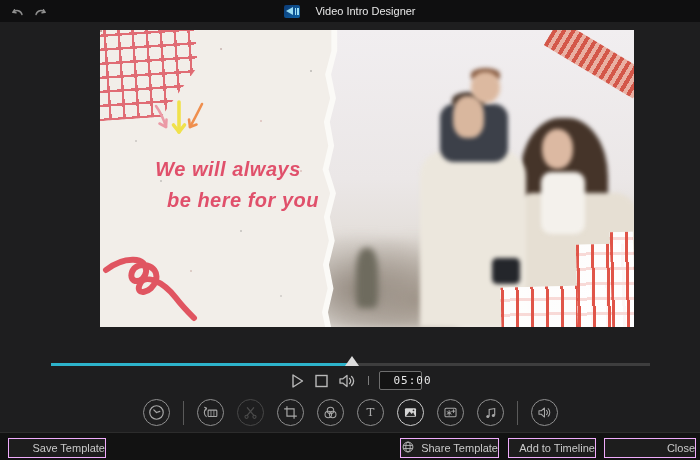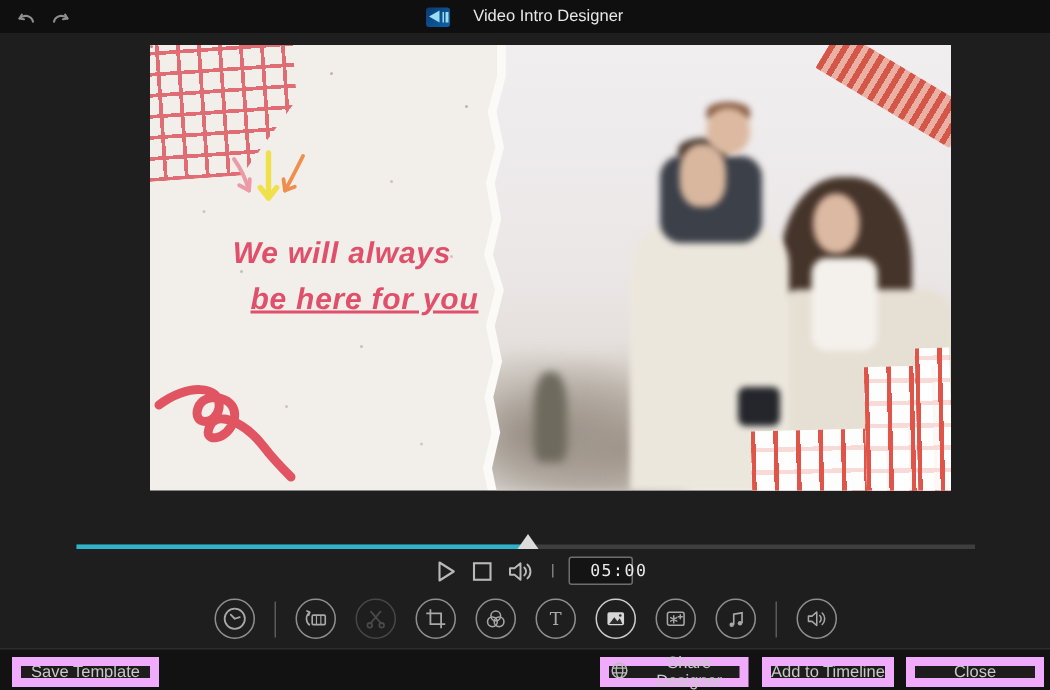--- a/index.html
+++ b/index.html
@@ -39,21 +39,21 @@
       35px 110px 0 rgba(60,60,60,.22), 255px 175px 0 rgba(60,60,60,.2); background:#b08a80; }
   .grid-tl { position:absolute; left:-8px; top:-8px; width:106px; height:96px;
     background:
       repeating-linear-gradient(90deg,#dd5560 0 2.5px,transparent 2.5px 14px),
       repeating-linear-gradient(0deg,#dd5560 0 2.5px,transparent 2.5px 14px);
     transform:rotate(-4deg); opacity:.85;
     clip-path:polygon(0 0,100% 0,100% 50%,62% 100%,0 100%); }
   .arrows-svg { position:absolute; left:48px; top:70px; }
   .caption { position:absolute; left:8px; top:124px; width:240px; text-align:center;
     font-weight:bold; font-style:italic; color:#e0506b; font-size:20px; line-height:31px; letter-spacing:.5px; }
-  .caption .l2 { transform:translateX(15px); display:block;text-decoration:underline; }
+  .caption .l2 { transform:translateX(15px); display:block; }
   .squiggle-svg { position:absolute; left:2px; top:214px; }
 
   .photo-tear { position:absolute; left:222px; top:0; width:312px; height:297px; background:#fbfaf7;
     clip-path:polygon(3% 0,100% 0,100% 100%,1% 100%,0 95%,1.8% 87%,.3% 79%,2.2% 71%,.6% 63%,2.6% 55%,.2% 47%,2% 39%,.6% 31%,2.6% 23%,1% 15%,3% 7%); }
   .photo { position:absolute; left:228px; top:0; width:306px; height:297px;
     background:linear-gradient(180deg,#f1eef0 0%,#ebe7e7 50%,#e3ded9 72%,#eeebe7 100%);
     clip-path:polygon(3% 0,100% 0,100% 100%,1% 100%,0 95%,1.8% 87%,.3% 79%,2.2% 71%,.6% 63%,2.6% 55%,.2% 47%,2% 39%,.6% 31%,2.6% 23%,1% 15%,3% 7%);
     overflow:hidden; }
   .photo .blob { position:absolute; filter:blur(2px); }
   .trees { left:-10px; top:200px; width:140px; height:100px;
@@ -99,23 +99,23 @@
   
   .toolbar { position:absolute; left:0; top:399px; width:700px; display:flex; justify-content:center; align-items:center; gap:13px; }
   .tool { width:27px; height:27px; border-radius:50%; border:1.4px solid #8f8f8f; background:none;
     display:flex; align-items:center; justify-content:center; padding:0; cursor:pointer; }
   .tool.disabled { border-color:#474747; cursor:default; }
   .tool.active { border-color:#cdcdcd; }
   .tsep { width:1px; height:24px; background:#5a5a5a; }
 
   
   .footer { position:absolute; left:0; top:432px; width:700px; height:28px; background:#121212; border-top:1px solid #2c2c2c; }
-  .fbtn { position:absolute; top:5px; height:20px; background:#1d1d1d; border:6px solid #f0abfc;
+  .fbtn { position:absolute; top:5px; height:20px; background:#1d1d1d; border:1px solid #f0abfc;
     color:#c9c9c9; font-size:11px; font-family:"Liberation Sans",sans-serif; cursor:pointer;
-    display:flex; align-items:center; justify-content:center; gap:6px; }
+    display:flex; align-items:center; justify-content:flex-end; gap:6px; }
   .fbtn.save  { left:8px;   width:98px; }
   .fbtn.share { left:400px; width:99px; }
   .fbtn.add   { left:508px; width:88px; }
   .fbtn.close { left:604px; width:92px; }
 </style>
 </head>
 <body>
 
 <div class="titlebar">
   <div class="nav">
@@ -289,21 +289,21 @@
 <div class="footer">
   <button class="fbtn save">
     <span>Save Template</span>
   </button>
   <button class="fbtn share">
     <span><svg width="14" height="14" viewBox="0 0 16 16">
       <circle cx="8" cy="8" r="5.6" fill="none" stroke="#bdbdbd" stroke-width="1.1"></circle>
       <ellipse cx="8" cy="8" rx="2.5" ry="5.6" fill="none" stroke="#bdbdbd" stroke-width="1"></ellipse>
       <path d="M2.6 6.2 H13.4 M2.6 9.8 H13.4" stroke="#bdbdbd" stroke-width="1"></path>
     </svg></span>
-    <span>Share Designer</span>
+    <span>Share Template</span>
   </button>
   <button class="fbtn add">
     <span>Add to Timeline</span>
   </button>
   <button class="fbtn close">
     <span>Close</span>
   </button>
 </div>
 
 </body></html>

